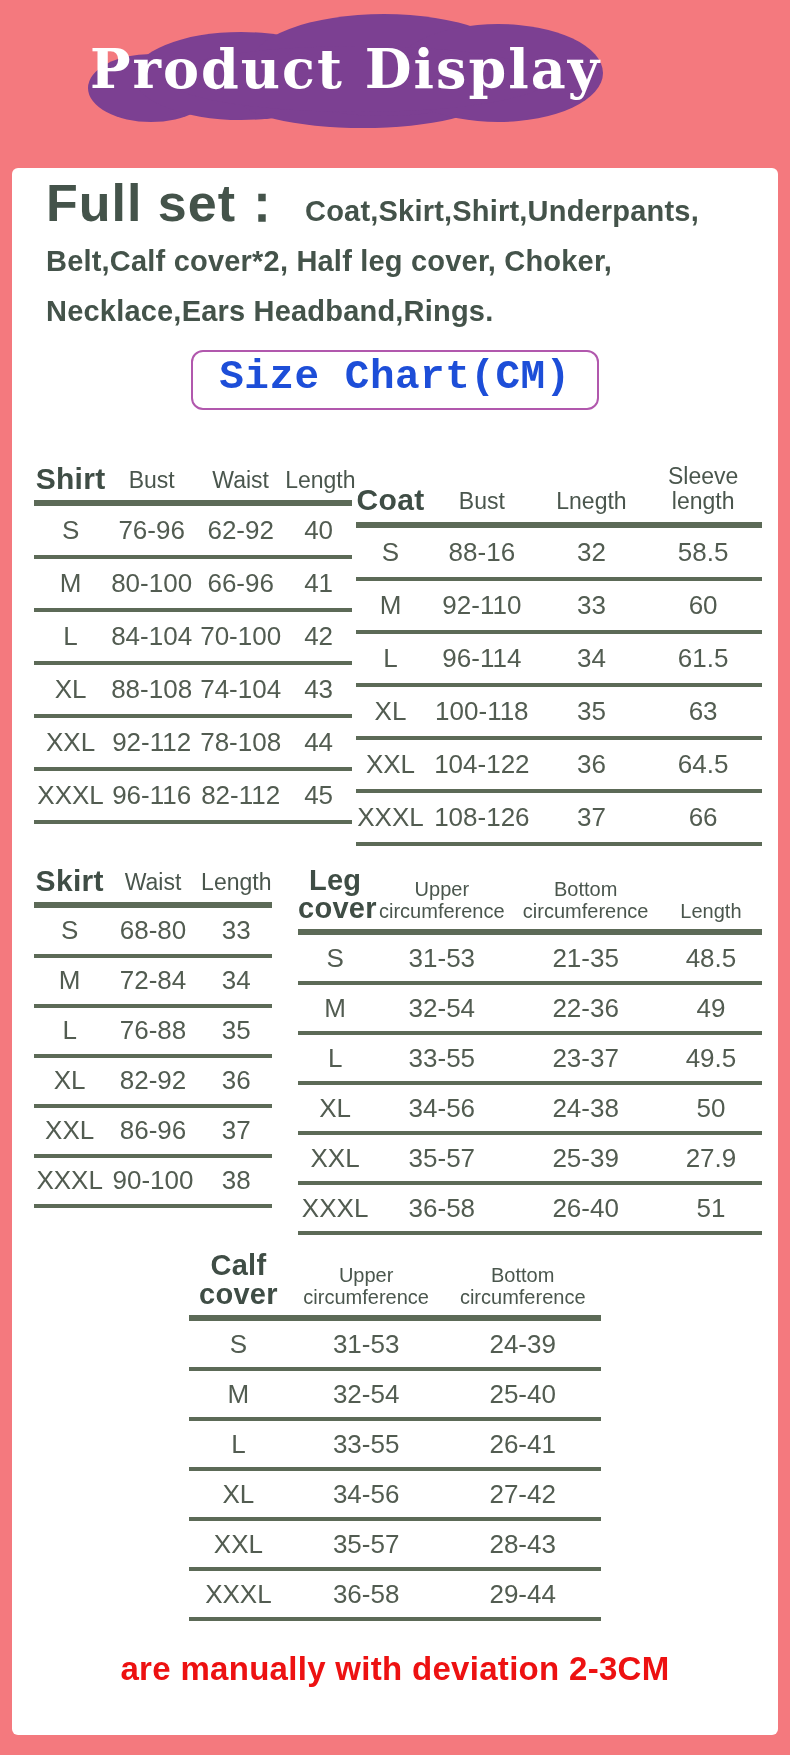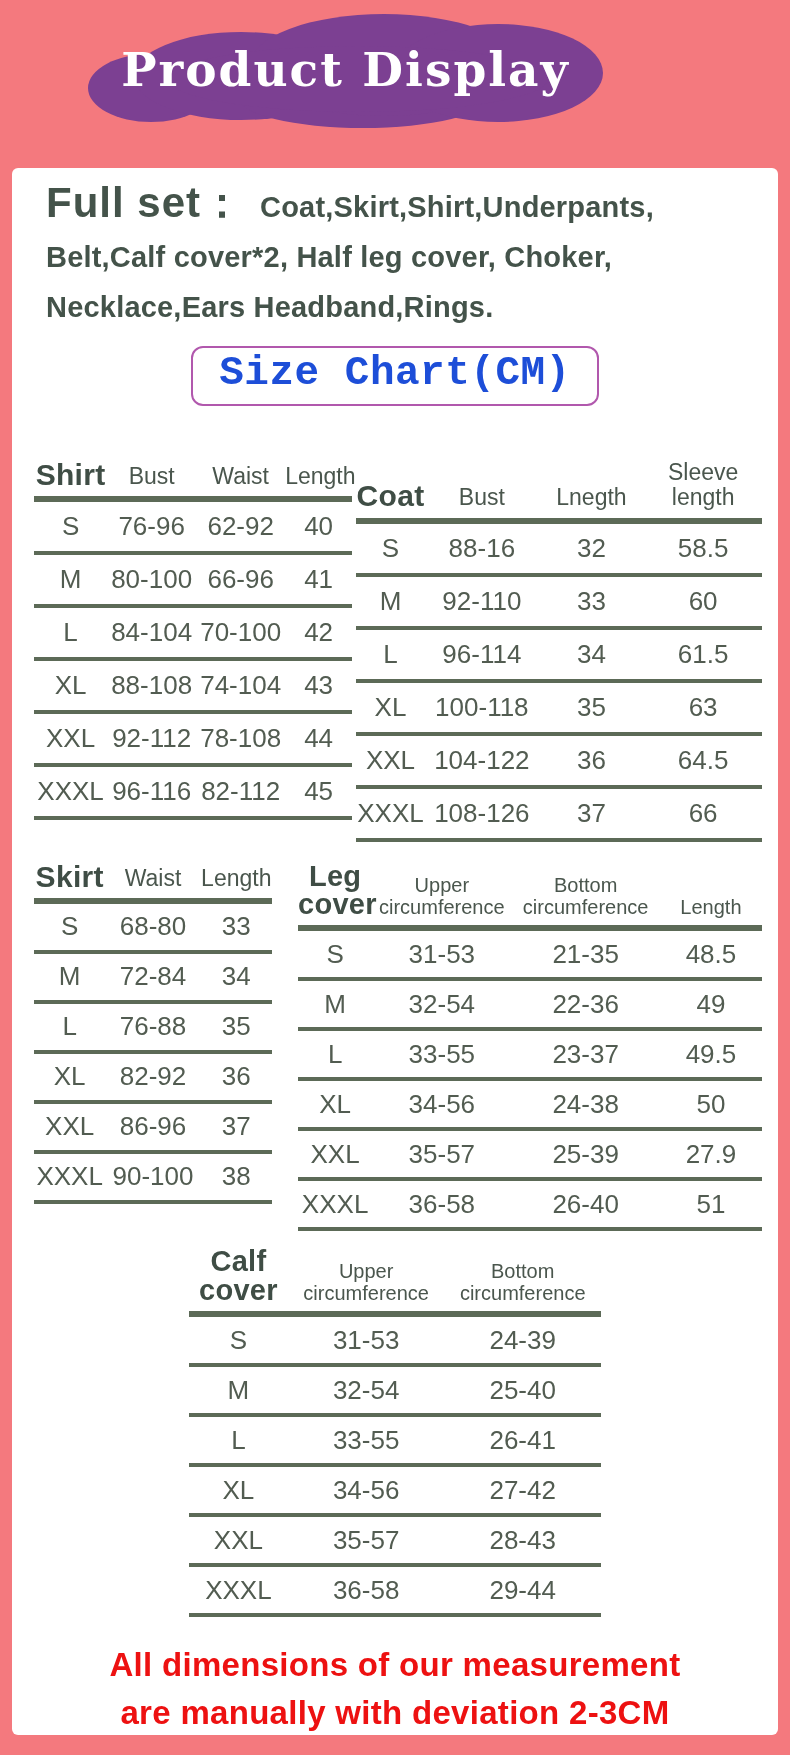--- a/index.html
+++ b/index.html
@@ -13,31 +13,31 @@
   .cloud .blob{position:absolute;background:#7C4092;border-radius:50%;}
   .b1{left:0;top:34px;width:126px;height:68px;}
   .b2{left:46px;top:12px;width:214px;height:88px;}
   .b3{left:150px;bottom:-10px;width:250px;height:62px;border-radius:40px;}
   .b4{left:162px;top:-6px;width:268px;height:102px;}
   .b5{right:0;top:4px;width:210px;height:98px;}
   .b6{left:80px;top:26px;width:380px;height:66px;border-radius:24px;}
   .cloud-title{
     position:absolute;left:0;right:0;top:50%;transform:translateY(-50%);
     text-align:center;color:#FFFFFF;font-family:"DejaVu Serif",serif;
-    font-weight:bold;font-size:47px;letter-spacing:2px;white-space:nowrap;
+    font-weight:bold;font-size:54px;letter-spacing:2px;white-space:nowrap;
   }
   
   .card{
     position:absolute;top:168px;left:12px;right:12px;bottom:20px;
     background:#FFFFFF;border-radius:6px;
   }
   
   .full-set{margin:10px 26px 0 34px;color:#44534A;font-weight:bold;}
   .fs-line{font-size:29px;line-height:50px;letter-spacing:0.2px;}
-  .fs-label{font-size:42px;margin-right:16px;letter-spacing:1px;}
+  .fs-label{font-size:52px;margin-right:16px;letter-spacing:1px;}
   
   .size-chart{
     width:fit-content;margin:14px auto 0;
     border:2px solid #B158AD;border-radius:12px;
     padding:2px 26px 8px;
     font-size:41px;font-weight:bold;color:#1d4ed8;letter-spacing:0.5px;font-family:Liberation Mono, monospace;
   }
   
   .row1{display:flex;margin:40px 16px 0 22px;gap:4px;}
   .row2{display:flex;margin:20px 16px 0 22px;gap:26px;}
@@ -356,17 +356,16 @@
               <td>XXXL</td>
               <td>36-58</td>
               <td>29-44</td>
             </tr>
           </tbody>
         </table>
       </div>
   </div>
 
   <div class="footnote">
-    <div>All dimensions of our measurement</div>
     <div>are manually with deviation 2-3CM</div>
   </div>
 
 </div>
 
 </body></html>

